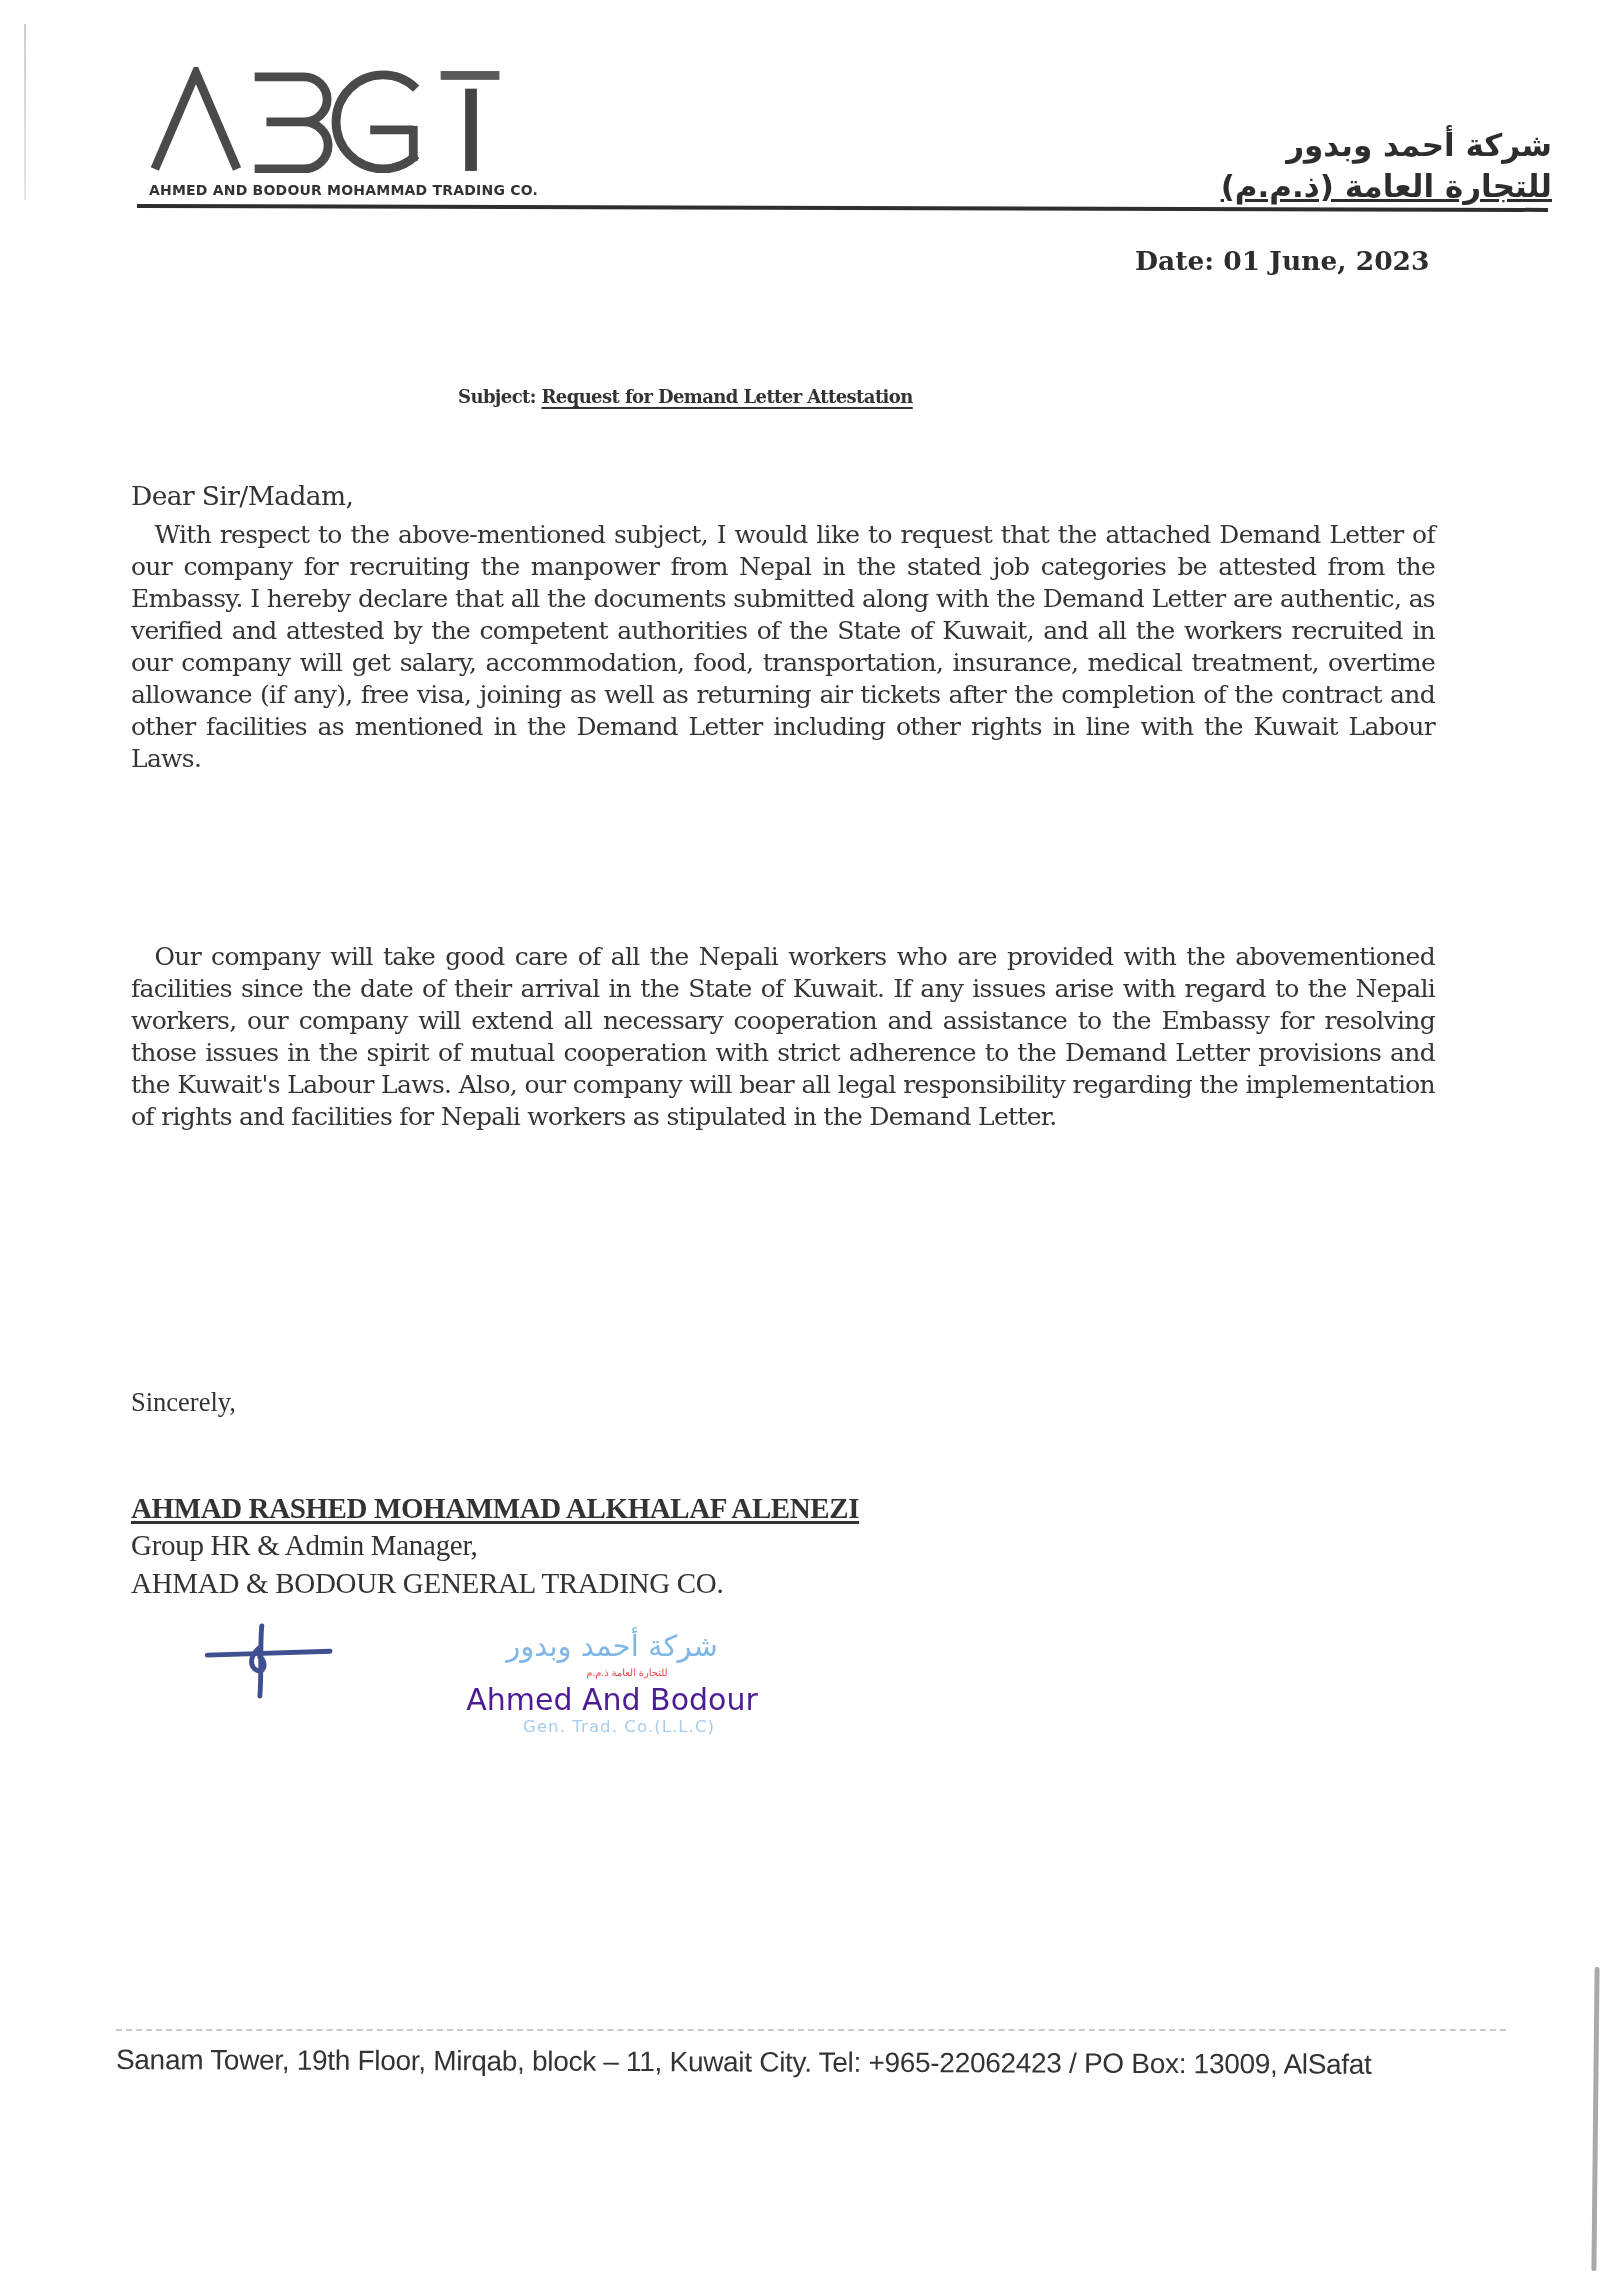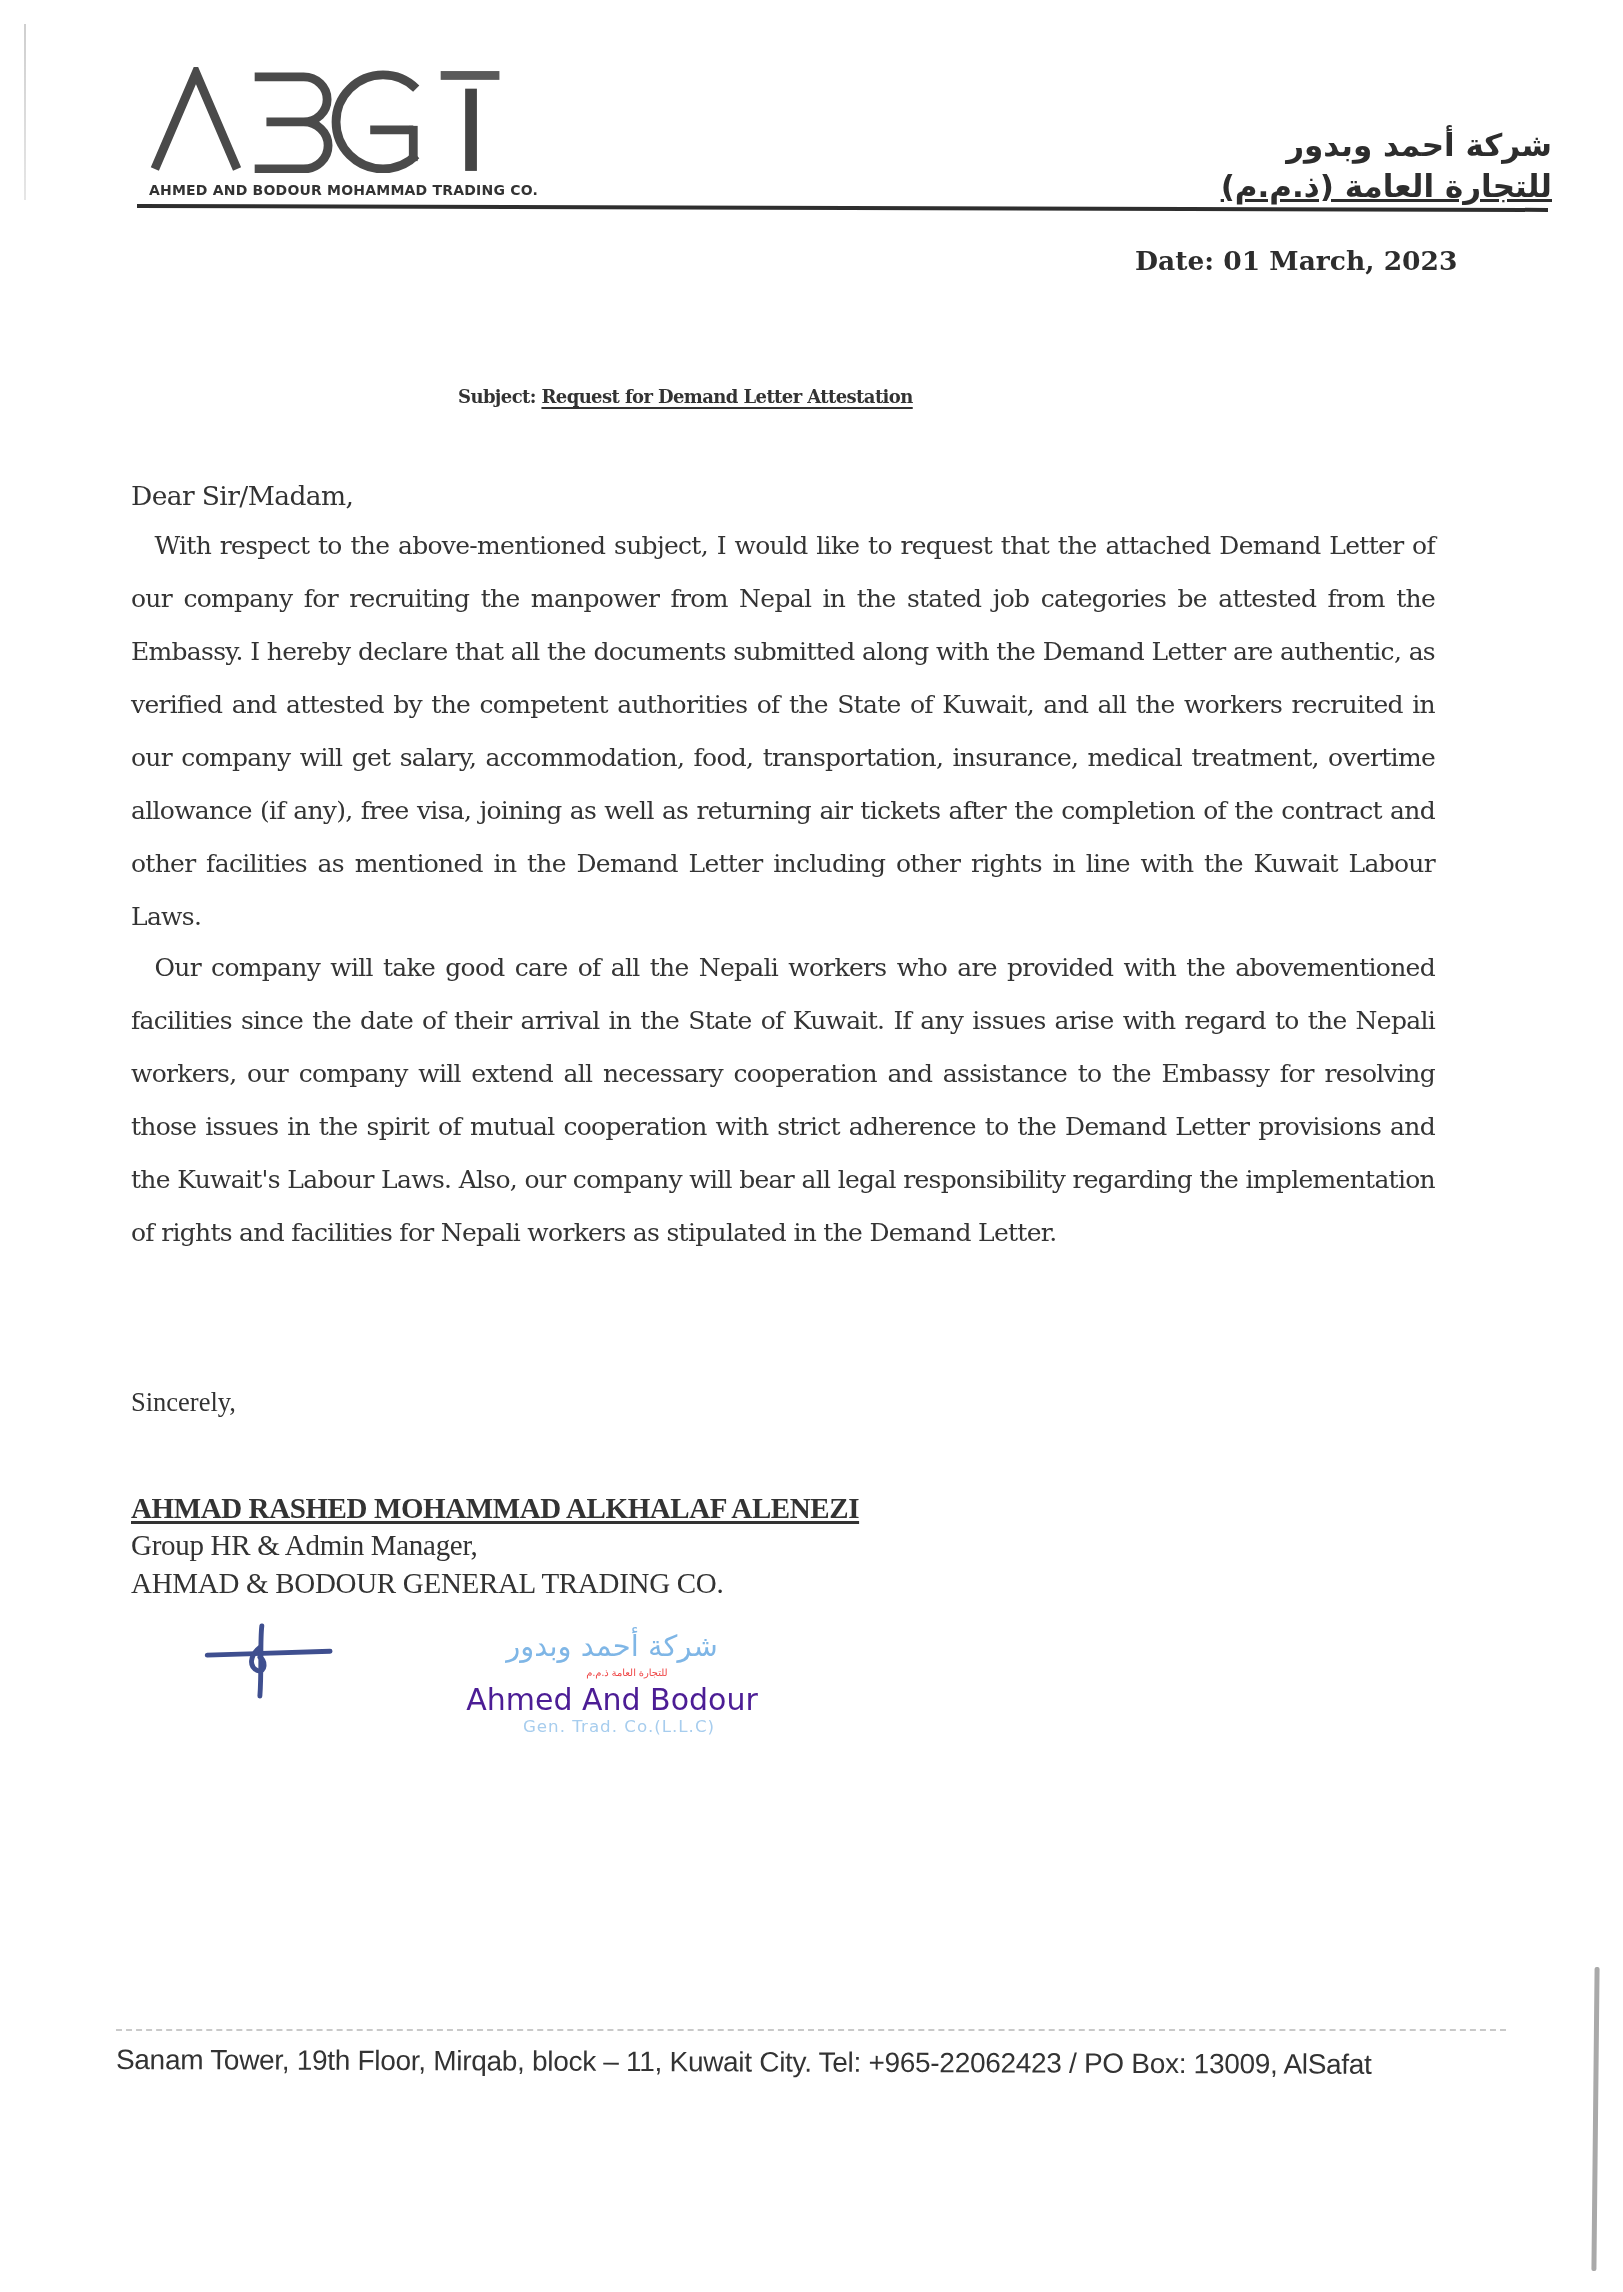--- a/index.html
+++ b/index.html
@@ -20,21 +20,21 @@
   .arabic-block { right: 71px; top: 125px; text-align: right; direction: rtl; font-family: "DejaVu Sans", sans-serif; font-weight: bold; color: #2d2d2d; }
   .arabic-line1 { font-size: 31px; line-height: 41px; }
   .arabic-line2 { font-size: 31px; line-height: 41px; text-decoration: underline; text-decoration-thickness: 2.9px; }
 
   .date { left: 1135px; top: 245px; font-family: "DejaVu Serif", serif; font-weight: bold; font-size: 26.5px; color: #2d2d2d; }
   .subject { left: 458px; top: 386px; font-size: 18px; font-weight: bold; color: #333; font-family: "DejaVu Serif", serif; letter-spacing: -0.6px; }
   .subject .subj-title { text-decoration: underline; text-decoration-thickness: 2px; text-underline-offset: 3.9px; }
   .salutation { left: 131px; top: 480px; font-size: 26.5px; font-family: "DejaVu Serif", serif; letter-spacing: -0.6px; color: #333; }
 
   .body-para {
-    left: 131px; width: 1304px; font-family: "DejaVu Serif", serif; font-size: 25px; line-height: 53px;
+    left: 131px; width: 1304px; font-family: "DejaVu Serif", serif; font-size: 25px; line-height: 32px;
     text-align: justify; text-indent: 23.5px; color: #343434; letter-spacing: -0.7px; word-spacing: 0px;
   }
   .para1 { top: 519px; }
   .para2 { top: 941px; }
 
   .closing { left: 131px; top: 1387px; font-size: 26.5px; font-family: "Liberation Serif", serif; color: #333; }
   .signer-name { left: 131px; top: 1492px; font-size: 29px; font-weight: bold; font-family: Liberation Serif, serif; color: #333; text-decoration: underline; text-decoration-thickness: 2.9px; text-underline-offset: 2.9px; letter-spacing: -0.4px; }
   .signer-title { left: 131px; top: 1529px; font-size: 29px; font-family: "Liberation Serif", serif; color: #333; letter-spacing: -0.3px; }
   .signer-company { left: 131px; top: 1567px; font-size: 29px; font-family: "Liberation Serif", serif; color: #333; letter-spacing: -0.3px; }
 
@@ -71,21 +71,21 @@
 </svg>
 <div class="abs logo-sub">AHMED AND BODOUR MOHAMMAD TRADING CO.</div>
 
 <div class="abs arabic-block">
   <div class="arabic-line1">شركة أحمد وبدور</div>
   <div class="arabic-line2">للتجارة العامة (ذ.م.م)</div>
 </div>
 
 <div class="abs header-rule"></div>
 
-<div class="abs date">Date: 01 March, 2023</div>
+<div class="abs date">Date: 01 June, 2023</div>
 
 <div class="abs subject">
   <span>Subject:</span>
   <span class="subj-title">Request for Demand Letter Attestation</span>
 </div>
 
 <div class="abs salutation">Dear Sir/Madam,</div>
 
 <p class="abs body-para para1" style="margin:0">With respect to the above-mentioned subject, I would like to request that the attached Demand Letter of our company for recruiting the manpower from Nepal in the stated job categories be attested from the Embassy. I hereby declare that all the documents submitted along with the Demand Letter are authentic, as verified and attested by the competent authorities of the State of Kuwait, and all the workers recruited in our company will get salary, accommodation, food, transportation, insurance, medical treatment, overtime allowance (if any), free visa, joining as well as returning air tickets after the completion of the contract and other facilities as mentioned in the Demand Letter including other rights in line with the Kuwait Labour Laws.</p>
 <p class="abs body-para para2" style="margin:0">Our company will take good care of all the Nepali workers who are provided with the abovementioned facilities since the date of their arrival in the State of Kuwait. If any issues arise with regard to the Nepali workers, our company will extend all necessary cooperation and assistance to the Embassy for resolving those issues in the spirit of mutual cooperation with strict adherence to the Demand Letter provisions and the Kuwait's Labour Laws. Also, our company will bear all legal responsibility regarding the implementation of rights and facilities for Nepali workers as stipulated in the Demand Letter.</p>

